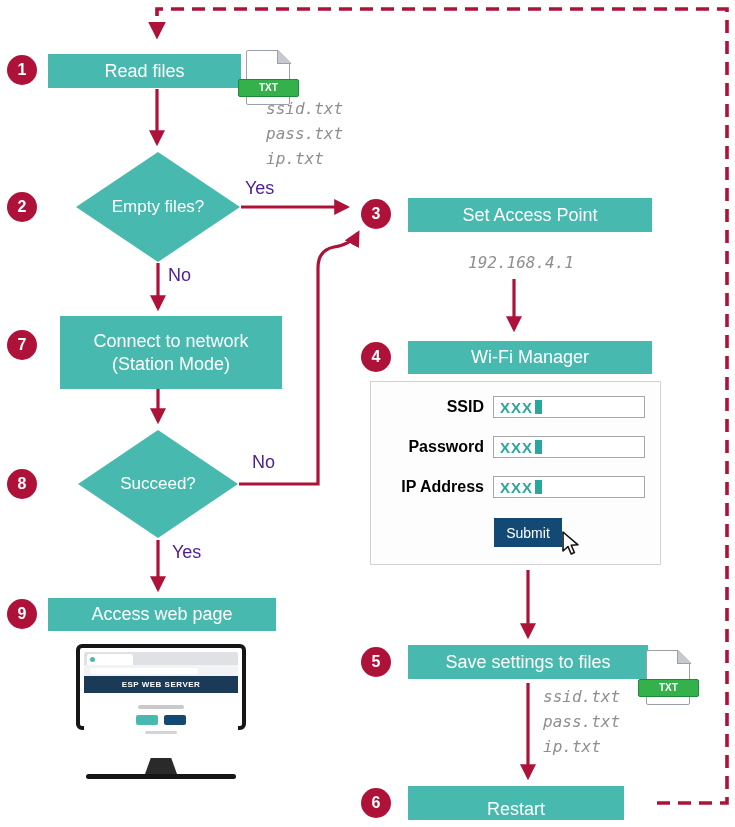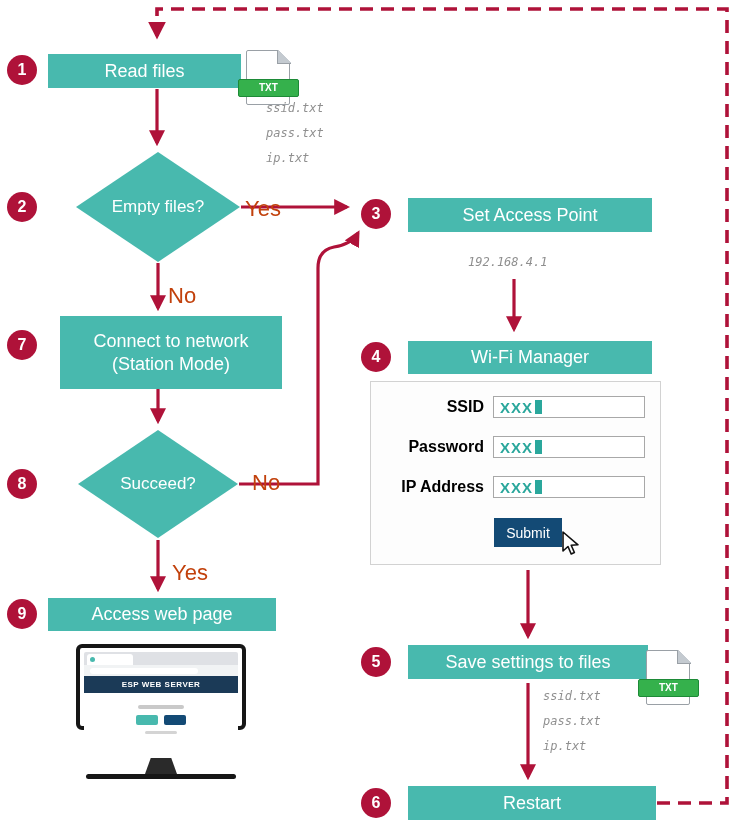--- a/index.html
+++ b/index.html
@@ -16,24 +16,24 @@
   .flow-box{
     position:absolute;background:#48B9AE;color:#fff;
     display:flex;align-items:center;justify-content:center;
     font-size:18px;text-align:center;line-height:1.25;
   }
   .diamond{
     position:absolute;background:#48B9AE;color:#fff;
     clip-path:polygon(50% 0,100% 50%,50% 100%,0 50%);
     display:flex;align-items:center;justify-content:center;font-size:17px;
   }
-  .branch-label{position:absolute;color:#c2410c;font-size:22px;margin-top:18px;}
+  .branch-label{position:absolute;color:#4c1d95;font-size:18px;}
   .mono-note{
     position:absolute;font-family:"DejaVu Sans Mono",monospace;font-style:italic;
-    color:#8f8f8f;font-size:12px;line-height:25px;white-space:pre;
+    color:#8f8f8f;font-size:16px;line-height:25px;white-space:pre;
   }
   svg.arrows{position:absolute;left:0;top:0;pointer-events:none;}
   
   .file-page{
     position:absolute;width:42px;height:53px;background:#fff;
     border:1.5px solid #9aa0a6;border-radius:2px;
   }
   .file-page .fold{
     position:absolute;top:-1.5px;right:-1.5px;width:13px;height:13px;
     background:linear-gradient(to bottom left,#ffffff 49%,#c4cad0 50%);
@@ -189,21 +189,21 @@
     <div class="fold"></div>
     <div class="txt-badge">TXT</div>
   </div>
   <div class="mono-note" style="left:543px;top:684px;">ssid.txt</div>
   <div class="mono-note" style="left:543px;top:709px;">pass.txt</div>
   <div class="mono-note" style="left:543px;top:734px;">ip.txt</div>
 
   <div class="num-circle" style="left:361px;top:788px;">
       <span>6</span>
     </div>
-  <div class="flow-box" style="left:408px;top:786px;width:248px;height:34px;">
+  <div class="flow-box" style="left:408px;top:786px;width:216px;height:34px;align-items:flex-end;">
       <span>Restart</span>
     </div>
 
   <div class="num-circle" style="left:7px;top:330px;">
       <span>7</span>
     </div>
   <div class="flow-box" style="left:48px;top:316px;width:222px;height:73px;flex-direction:column;margin-left:12px;">
     <span>Connect to network</span>
     <span>(Station Mode)</span>
   </div>

